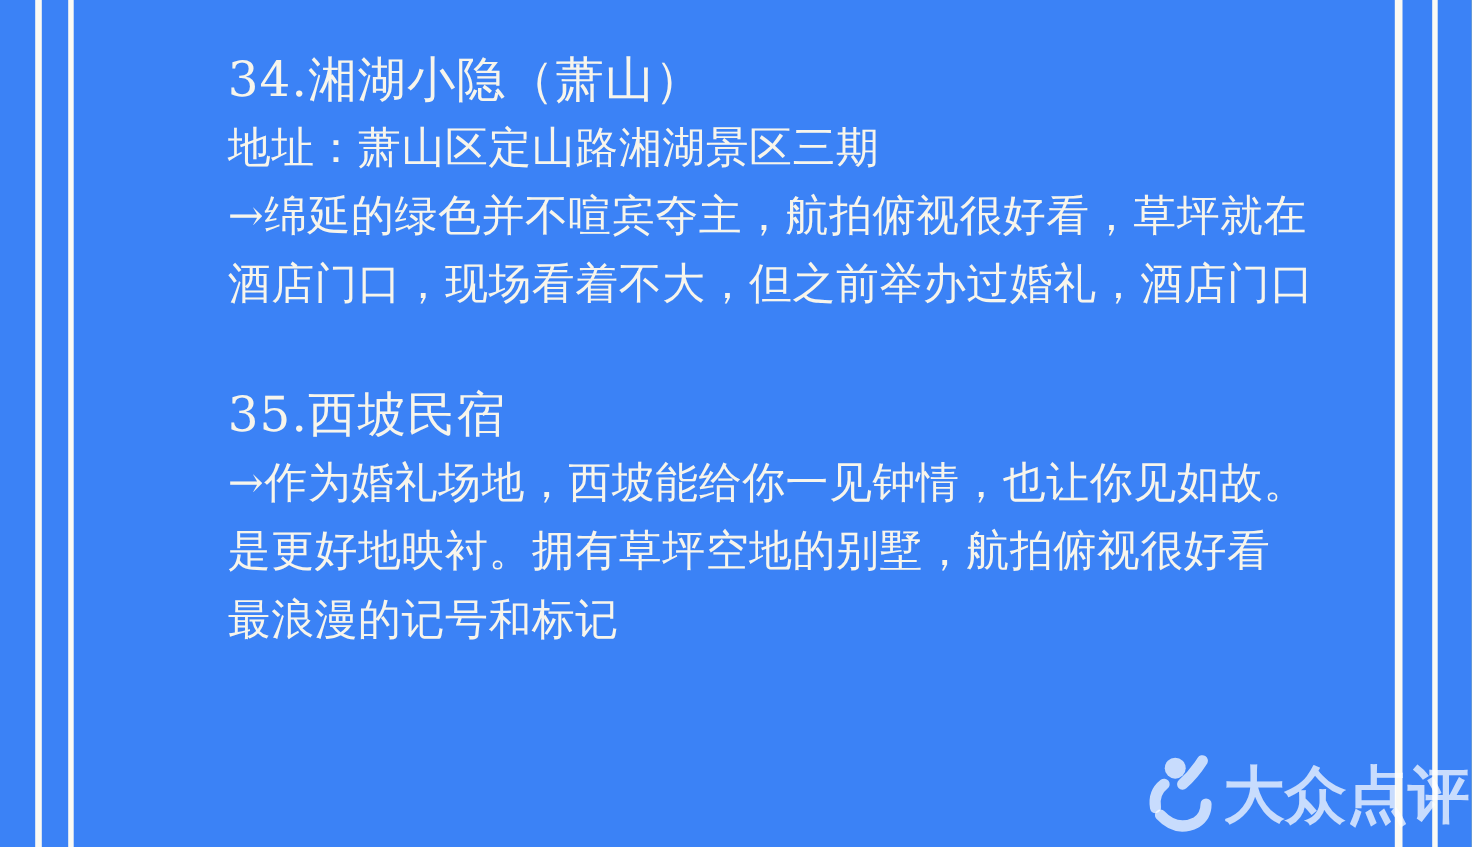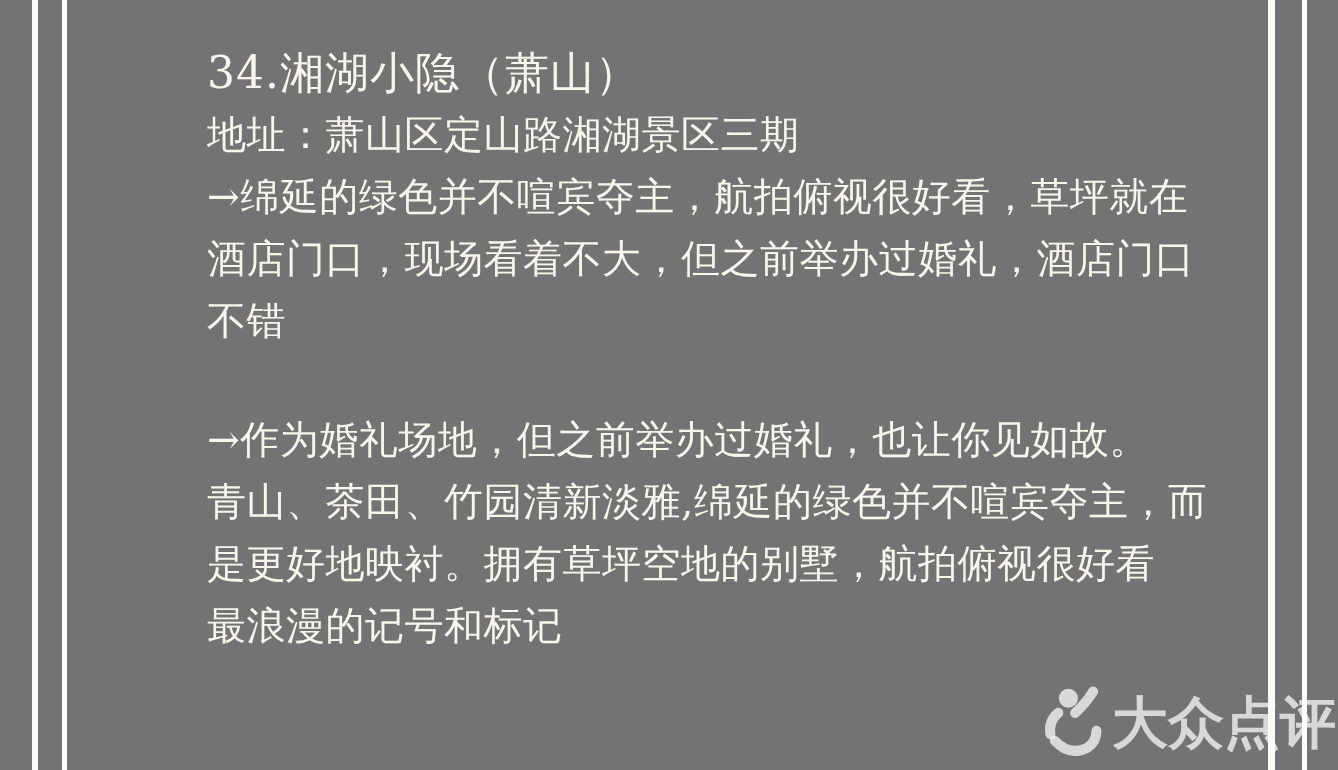--- a/index.html
+++ b/index.html
@@ -4,21 +4,21 @@
 <style>
   html, body {
     margin: 0;
     padding: 0;
     background: #b6c49c;
   }
   .canvas {
     position: relative;
     width: 1338px;
     height: 770px;
-    background: #737373;
+    background: #3b82f6;
     overflow: hidden;
     font-family: "DejaVu Serif", "Liberation Serif", serif;
     color: #f7f5ec;
   }
   .frame-line {
     position: absolute;
     top: 0;
     bottom: 0;
     background: #fbfaf4;
   }
@@ -84,26 +84,25 @@
   <div class="frame-line r-inner"></div>
   <div class="frame-line r-outer"></div>
 
   <main class="content">
 
     <section class="entry">
       <h2 class="title">34.湘湖小隐（萧山）</h2>
       <div class="line">地址：萧山区定山路湘湖景区三期</div>
       <div class="line">→绵延的绿色并不喧宾夺主，航拍俯视很好看，草坪就在</div>
       <div class="line">酒店门口，现场看着不大，但之前举办过婚礼，酒店门口</div>
-      <div class="line">不错</div>
     </section>
 
     <section class="entry">
-      <div class="line">→作为婚礼场地，但之前举办过婚礼，也让你见如故。</div>
-      <div class="line">青山、茶田、竹园清新淡雅,绵延的绿色并不喧宾夺主，而</div>
+      <h2 class="title">35.西坡民宿</h2>
+      <div class="line">→作为婚礼场地，西坡能给你一见钟情，也让你见如故。</div>
       <div class="line">是更好地映衬。拥有草坪空地的别墅，航拍俯视很好看</div>
       <div class="line">最浪漫的记号和标记</div>
     </section>
 
   </main>
 
   <div class="watermark">
     <svg class="mascot" viewBox="0 0 60 66" fill="none" xmlns="http://www.w3.org/2000/svg">
 
       <circle cx="25" cy="11" r="8.5" fill="currentColor"></circle>

